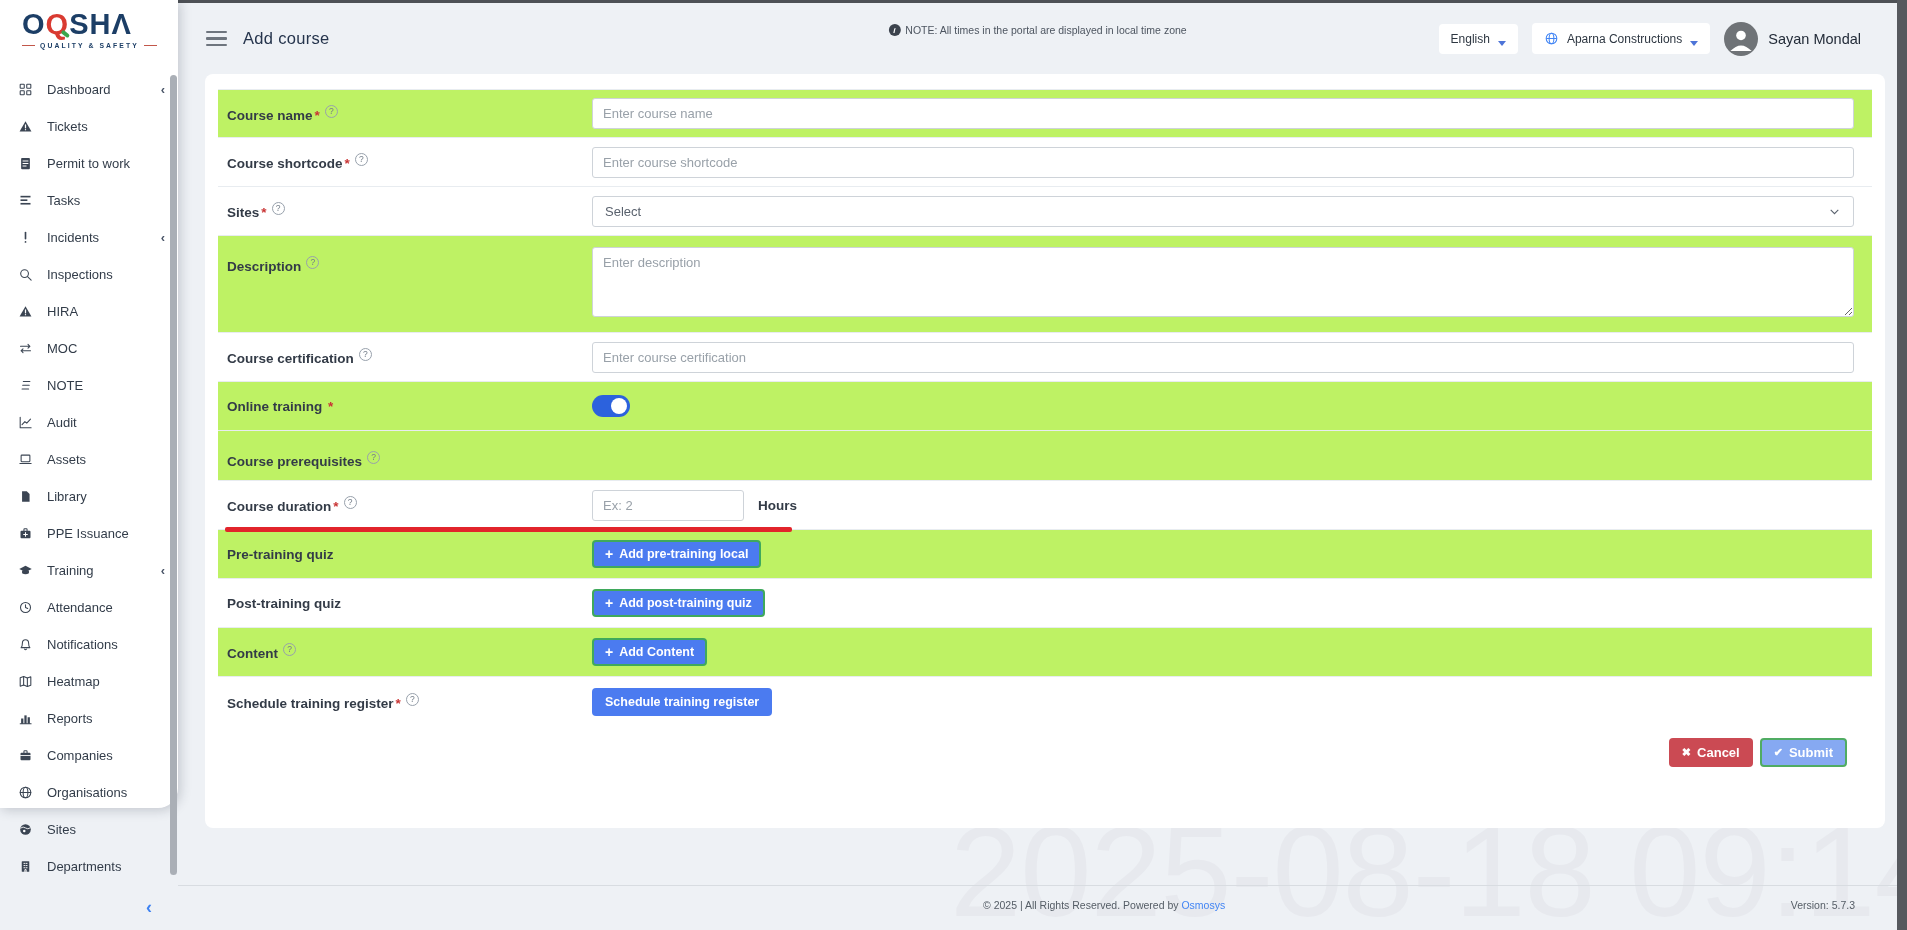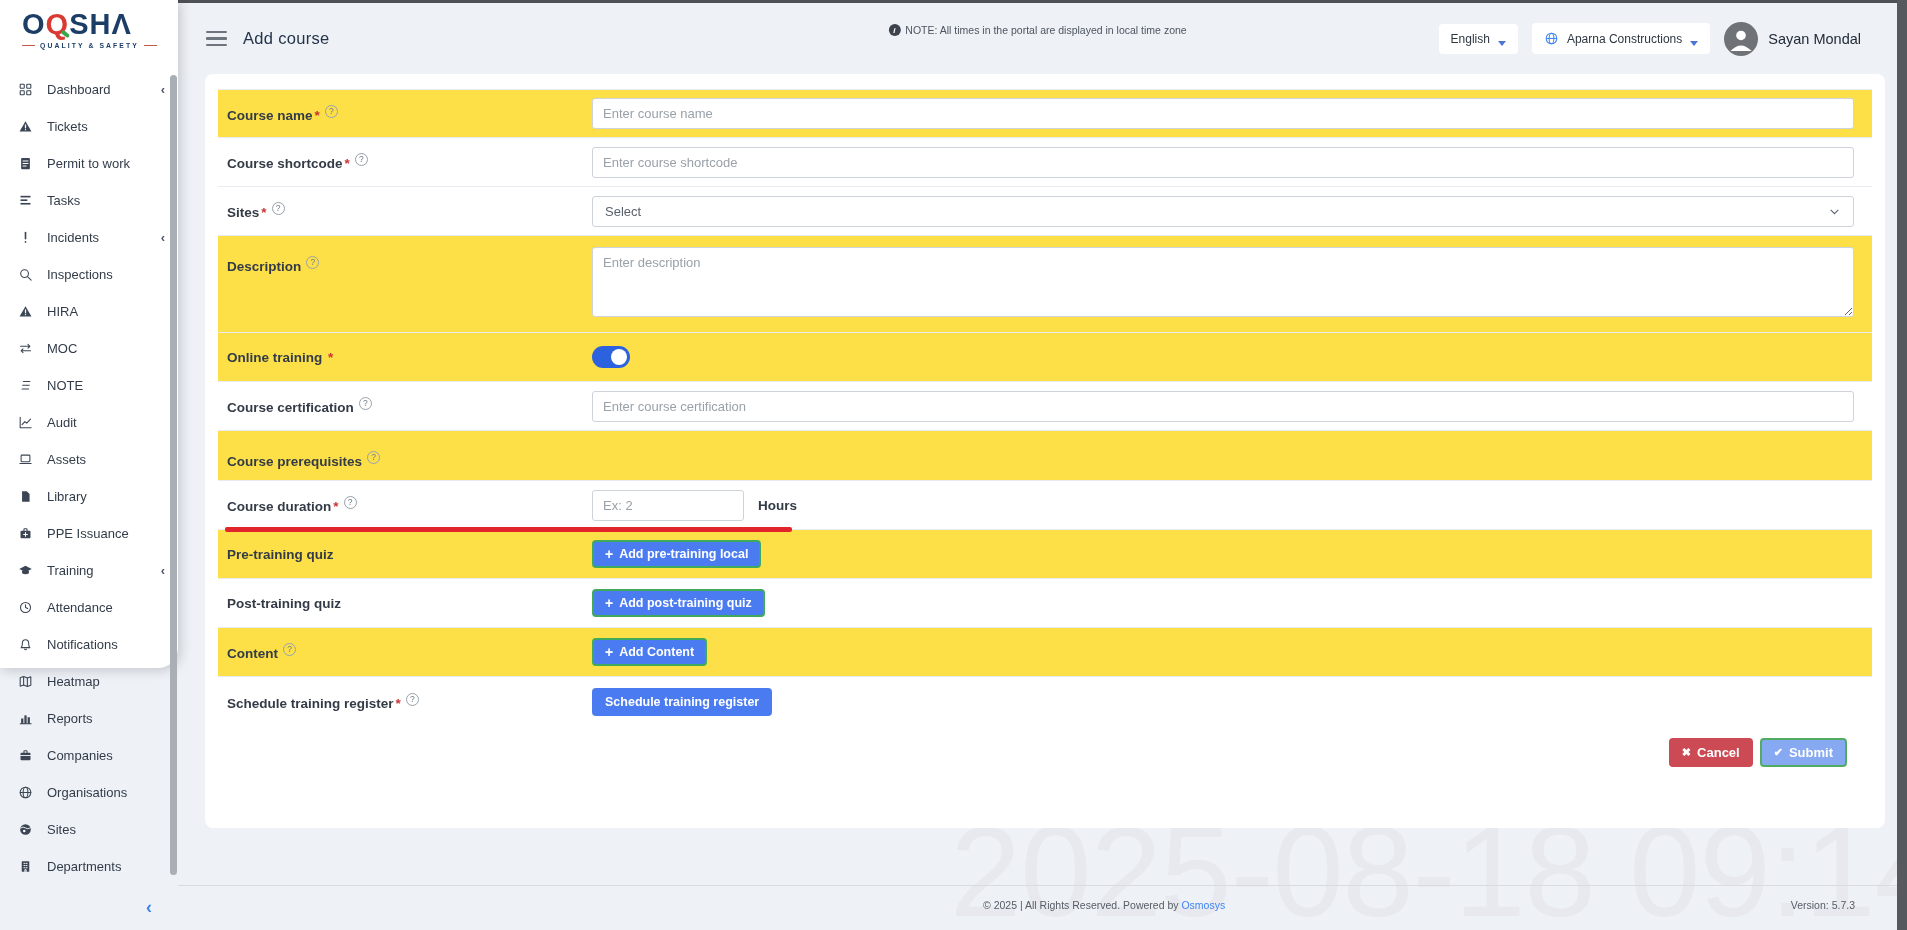--- a/index.html
+++ b/index.html
@@ -3,21 +3,21 @@
 <meta charset="utf-8">
 <style>
   * { margin:0; padding:0; box-sizing:border-box; }
   html,body { background:#3f4247; }
   .frame { position:relative; width:1907px; height:930px; overflow:hidden;
            background:#eef1f5; font-family:"Liberation Sans",sans-serif; }
   .top-edge { position:absolute; top:0; left:178px; right:0; height:3px; background:#4e5156; z-index:8; }
   .right-edge { position:absolute; top:0; right:0; width:10px; height:100%; background:#56595e; z-index:9; }
 
   
-  .sidebar { position:absolute; top:0; left:0; width:178px; height:668px; background:#fff;
+  .sidebar { position:absolute; top:0; left:0; width:178px; height:808px; background:#fff;
              border-radius:0 0 20px 0; box-shadow:2px 2px 12px rgba(30,40,60,.22); z-index:10; }
   .logo { padding:9px 0 0 22px; }
   .logo-word { font-size:29px; font-weight:600; color:#1c3e66; letter-spacing:1px; line-height:1.1; }
   .logo-word .q { color:#d93a31; position:relative; }
   .logo-word .q::after { content:""; position:absolute; width:9px; height:3.5px; background:#3aa54c;
                          transform:rotate(38deg); right:-1px; bottom:5px; border-radius:2px; }
   .logo-tag { display:flex; align-items:center; gap:5px; margin-top:1px;
               font-size:6.8px; font-weight:700; letter-spacing:2.1px; color:#1c3e66; }
   .logo-tag::before, .logo-tag::after { content:""; width:13px; height:1.5px; background:#c2574a; }
   .nav { position:absolute; top:71px; left:0; right:9px; }
@@ -47,21 +47,21 @@
            border-top:5px solid #4d74d8; }
   .user { display:flex; align-items:center; gap:10px; font-size:14.5px; color:#222b38; cursor:pointer; }
   .avatar { width:34px; height:34px; border-radius:50%; background:#6f7377; overflow:hidden; flex-shrink:0; }
 
   
   .card { position:absolute; left:27px; right:12px; top:71px; height:754px; background:#fff;
           border-radius:8px; padding-top:15px; }
   .row { position:relative; display:flex; align-items:center; margin:0 13px; min-height:49px;
          border-bottom:1px solid #e8ecf0; }
   .row.first { border-top:1px solid #e8ecf0; }
-  .row.alt { background:#fde047; }
+  .row.alt { background:#bef264; }
   .row.tall { align-items:flex-start; padding:11px 0; }
   .lbl { width:374px; padding-left:9px; flex-shrink:0; font-size:13.5px; font-weight:700; color:#333b47; }
   .row.tall .lbl { padding-top:9px; }
   .req { color:#c93434; margin-left:2px; }
   .help { display:inline-block; width:13px; height:13px; border:1px solid #98a1ac; border-radius:50%;
           color:#707a86; font-size:8.5px; line-height:11px; text-align:center; font-weight:400;
           margin-left:5px; vertical-align:6px; }
   .ctrl { flex:1; padding-right:18px; }
   .txt { width:100%; height:31px; border:1px solid #ced3d9; border-radius:3px; padding:0 10px;
          font-size:13px; color:#333; font-family:"Liberation Sans",sans-serif; background:#fff; }
@@ -385,30 +385,30 @@
               </svg>
           </div>
         </div>
       </div>
 
       <div class="row tall alt">
         <div class="lbl"><span>Description</span><span class="help">?</span></div>
         <div class="ctrl"><textarea class="txt" placeholder="Enter description" style=""></textarea></div>
       </div>
 
+      <div class="row">
+        <div class="lbl"><span>Course certification</span><span class="help">?</span></div>
+        <div class="ctrl"><input class="txt" placeholder="Enter course certification" style=""></div>
+      </div>
+
       <div class="row alt">
         <div class="lbl"><span>Online training</span> <span class="req">*</span></div>
         <div class="ctrl">
             <div class="toggle"></div>
           </div>
-      </div>
-
-      <div class="row">
-        <div class="lbl"><span>Course certification</span><span class="help">?</span></div>
-        <div class="ctrl"><input class="txt" placeholder="Enter course certification" style=""></div>
       </div>
 
       <div class="row tall alt">
         <div class="lbl"><span>Course prerequisites</span><span class="help">?</span></div>
       </div>
 
       <div class="row">
         <div class="lbl"><span>Course duration</span><span class="req">*</span><span class="help">?</span></div>
         <div class="ctrl">
           <div class="duration-wrap">

